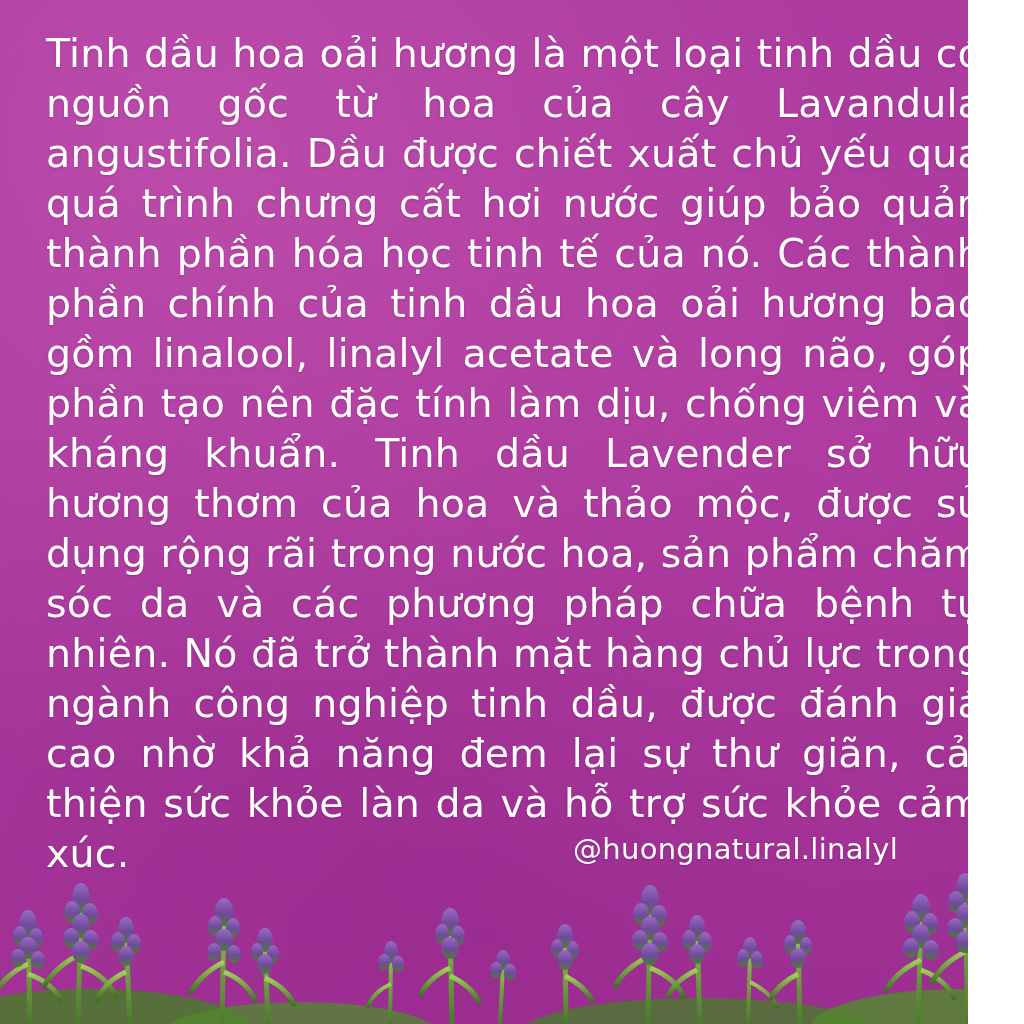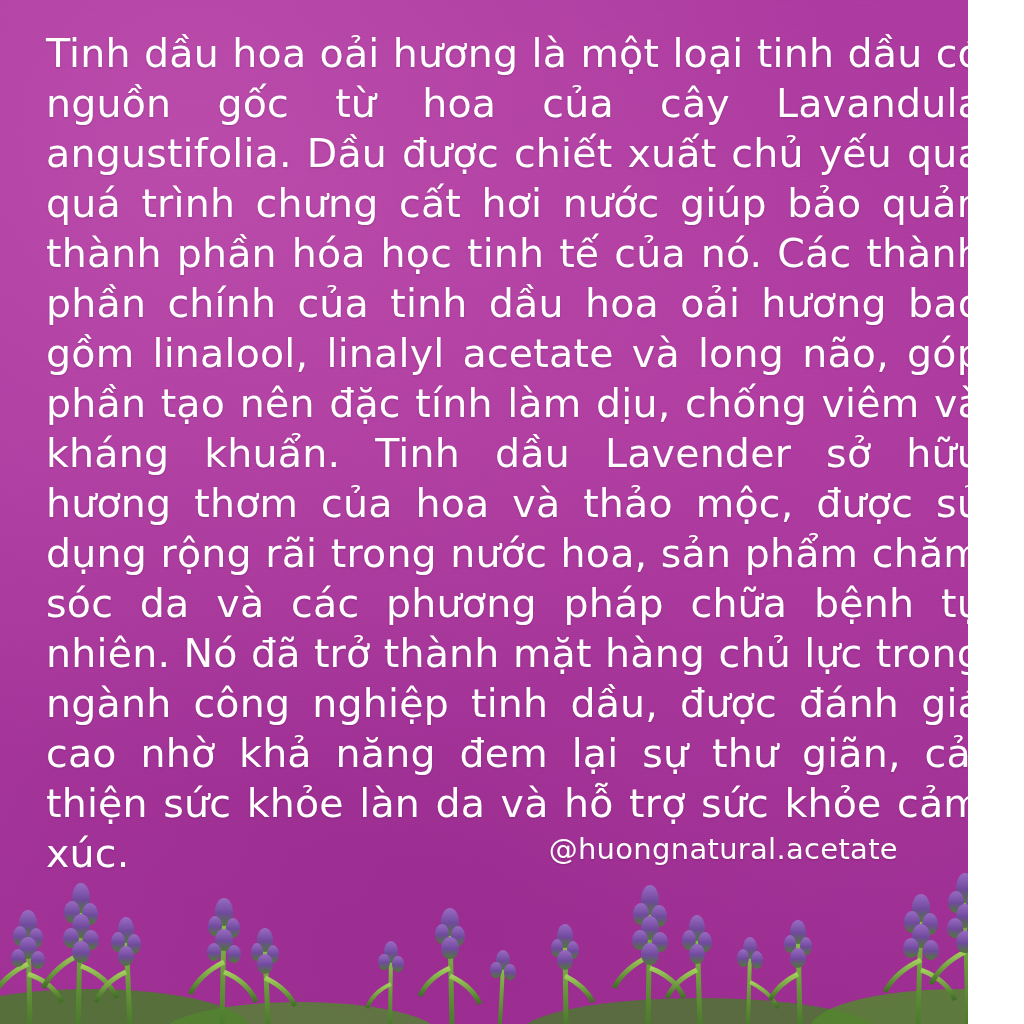--- a/index.html
+++ b/index.html
@@ -80,21 +80,21 @@
 </style>
 </head>
 <body>
 
 <div class="poster">
 
   <div class="noise"></div>
 
   <div class="body-text">Tinh dầu hoa oải hương là một loại tinh dầu có nguồn gốc từ hoa của cây Lavandula angustifolia. Dầu được chiết xuất chủ yếu qua quá trình chưng cất hơi nước giúp bảo quản thành phần hóa học tinh tế của nó. Các thành phần chính của tinh dầu hoa oải hương bao gồm linalool, linalyl acetate và long não, góp phần tạo nên đặc tính làm dịu, chống viêm và kháng khuẩn. Tinh dầu Lavender sở hữu hương thơm của hoa và thảo mộc, được sử dụng rộng rãi trong nước hoa, sản phẩm chăm sóc da và các phương pháp chữa bệnh tự nhiên. Nó đã trở thành mặt hàng chủ lực trong ngành công nghiệp tinh dầu, được đánh giá cao nhờ khả năng đem lại sự thư giãn, cải thiện sức khỏe làn da và hỗ trợ sức khỏe cảm xúc.</div>
 
-  <div class="handle">@huongnatural.acetate</div>
+  <div class="handle">@huongnatural.linalyl</div>
 
   <div class="field">
     <svg viewBox="0 0 1024 200" preserveAspectRatio="none">
       <defs>
         <linearGradient id="budGrad" x1="0" y1="0" x2="0" y2="1">
           <stop offset="0%" stop-color="#9a6bc4"></stop>
           <stop offset="55%" stop-color="#6f4a9c"></stop>
           <stop offset="100%" stop-color="#4e7a33"></stop>
         </linearGradient>
         <linearGradient id="stemGrad" x1="0" y1="0" x2="0" y2="1">

